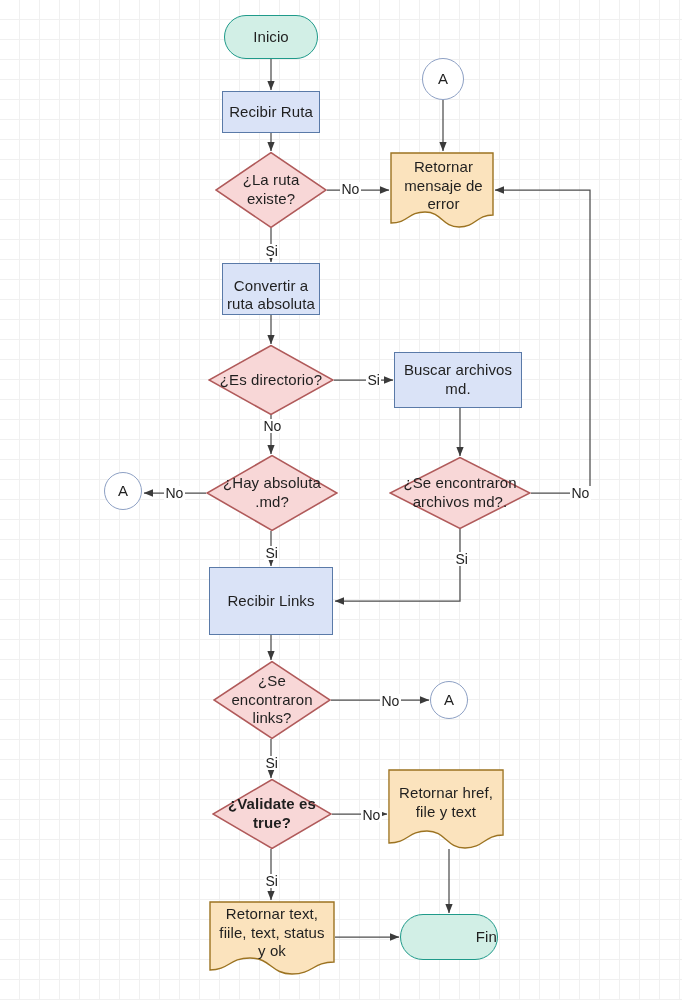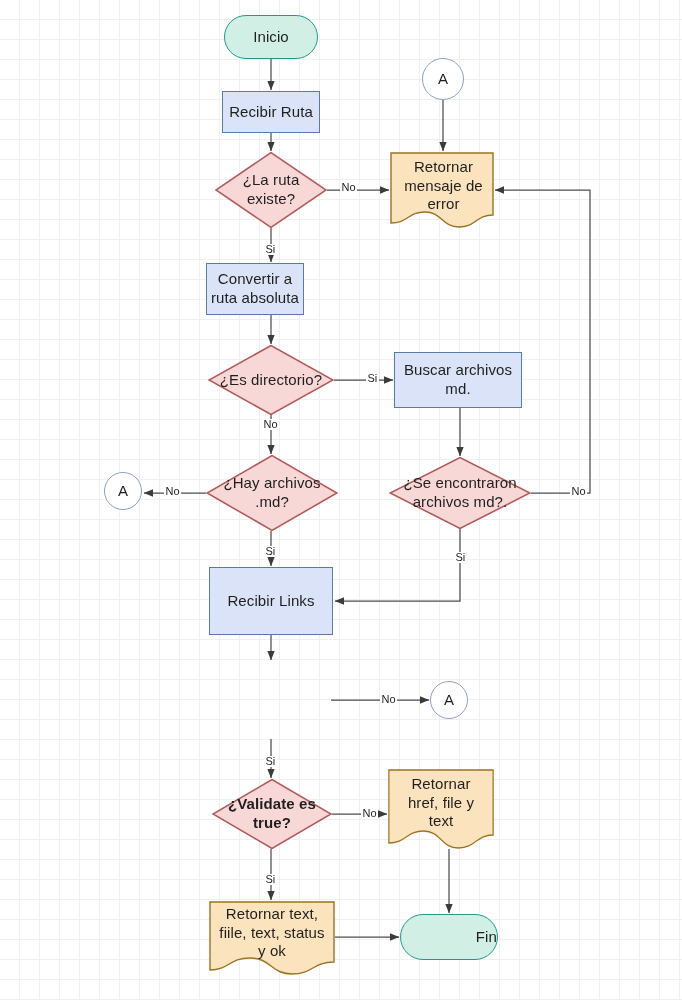--- a/index.html
+++ b/index.html
@@ -76,21 +76,21 @@
   .n-decision .lbl,
   .n-document .lbl {
     position: relative;
     z-index: 2;
     padding: 0 6px;
   }
   .n-document { background: transparent; border: none; }
   .n-document .lbl { padding: 0 8px; }
   .edge-label {
     position: absolute;
-    font-size: 11px;
+    font-size: 14px;
     color: #1f1f1f;
     background: #ffffff;
     padding: 0 1.5px;
     line-height: 1;
     white-space: nowrap;
   }
 </style>
 </head>
 <body>
 
@@ -165,70 +165,76 @@
     <span class="lbl">¿La ruta existe?</span>
   </div>
 
   <div class="node n-document" style="left:390px;top:152px;width:104px;height:76px;">
     <svg class="shape-svg" viewBox="0 0 104 76" preserveAspectRatio="none">
       <path d="M1,1 L103,1 L103,63 C86,63 86,75 69,75 C52,75 52,60 35,60 C18,60 18,71 1,71 Z" fill="#fbe3bd" stroke="#9c7321" stroke-width="1.4"></path>
     </svg>
     <span class="lbl" style="margin-top:-8px;padding-left:11px;">Retornar mensaje de error</span>
   </div>
 
-  <div class="node n-process" style="left:206px;top:263px;width:98px;height:52px;">
+  <div class="node n-process" style="left:222px;top:263px;width:98px;height:52px;align-items:flex-end;">
     <span class="lbl">Convertir a ruta absoluta</span>
   </div>
 
   <div class="node n-decision" style="left:208px;top:345px;width:126px;height:70px;">
     <svg class="shape-svg" viewBox="0 0 100 100" preserveAspectRatio="none">
       <polygon points="50,0.8 99.2,50 50,99.2 0.8,50" fill="#f8d7d7" stroke="#b05a5a" stroke-width="1.6" vector-effect="non-scaling-stroke"></polygon>
     </svg>
     <span class="lbl">¿Es directorio?</span>
   </div>
 
   <div class="node n-process" style="left:394px;top:352px;width:128px;height:56px;">
     <span class="lbl">Buscar archivos md.</span>
   </div>
 
   <div class="node n-decision" style="left:206px;top:455px;width:132px;height:76px;">
     <svg class="shape-svg" viewBox="0 0 100 100" preserveAspectRatio="none">
       <polygon points="50,0.8 99.2,50 50,99.2 0.8,50" fill="#f8d7d7" stroke="#b05a5a" stroke-width="1.6" vector-effect="non-scaling-stroke"></polygon>
     </svg>
-    <span class="lbl">¿Hay archivos .md?</span>
+    <span class="lbl">¿Hay absoluta .md?</span>
   </div>
 
   <div class="node n-connector" style="left:104px;top:472px;width:38px;height:38px;">
     <span class="lbl">A</span>
   </div>
 
   <div class="node n-decision" style="left:389px;top:457px;width:142px;height:72px;">
     <svg class="shape-svg" viewBox="0 0 100 100" preserveAspectRatio="none">
       <polygon points="50,0.8 99.2,50 50,99.2 0.8,50" fill="#f8d7d7" stroke="#b05a5a" stroke-width="1.6" vector-effect="non-scaling-stroke"></polygon>
     </svg>
     <span class="lbl">¿Se encontraron archivos md?.</span>
   </div>
 
   <div class="node n-process" style="left:209px;top:567px;width:124px;height:68px;">
     <span class="lbl">Recibir Links</span>
   </div>
 
+  <div class="node n-decision" style="left:213px;top:661px;width:118px;height:78px;">
+    <svg class="shape-svg" viewBox="0 0 100 100" preserveAspectRatio="none">
+      <polygon points="50,0.8 99.2,50 50,99.2 0.8,50" fill="#f8d7d7" stroke="#b05a5a" stroke-width="1.6" vector-effect="non-scaling-stroke"></polygon>
+    </svg>
+    <span class="lbl">¿Se encontraron links?</span>
+  </div>
 
   <div class="node n-connector" style="left:430px;top:681px;width:38px;height:38px;">
     <span class="lbl">A</span>
   </div>
 
   <div class="node n-decision" style="left:212px;top:779px;width:120px;height:70px;font-weight:bold;">
     <svg class="shape-svg" viewBox="0 0 100 100" preserveAspectRatio="none">
       <polygon points="50,0.8 99.2,50 50,99.2 0.8,50" fill="#f8d7d7" stroke="#b05a5a" stroke-width="1.6" vector-effect="non-scaling-stroke"></polygon>
     </svg>
     <span class="lbl">¿Validate es true?</span>
   </div>
 
-  <div class="node n-document" style="left:388px;top:769px;width:106px;height:80px;">
+  <div class="node n-document" style="left:388px;top:769px;width:116px;height:80px;">
     <svg class="shape-svg" viewBox="0 0 122 80" preserveAspectRatio="none">
       <path d="M1,1 L121,1 L121,66 C101,66 101,79 81,79 C61,79 61,62 41,62 C21,62 21,74 1,74 Z" fill="#fbe3bd" stroke="#9c7321" stroke-width="1.4"></path>
     </svg>
     <span class="lbl" style="margin-top:-12px;">Retornar href, file y text</span>
   </div>
 
   <div class="node n-document" style="left:209px;top:901px;width:126px;height:74px;">
     <svg class="shape-svg" viewBox="0 0 126 74" preserveAspectRatio="none">
       <path d="M1,1 L125,1 L125,61 C104,61 104,73 83,73 C62,73 62,57 41,57 C20,57 20,69 1,69 Z" fill="#fbe3bd" stroke="#9c7321" stroke-width="1.4"></path>
     </svg>

